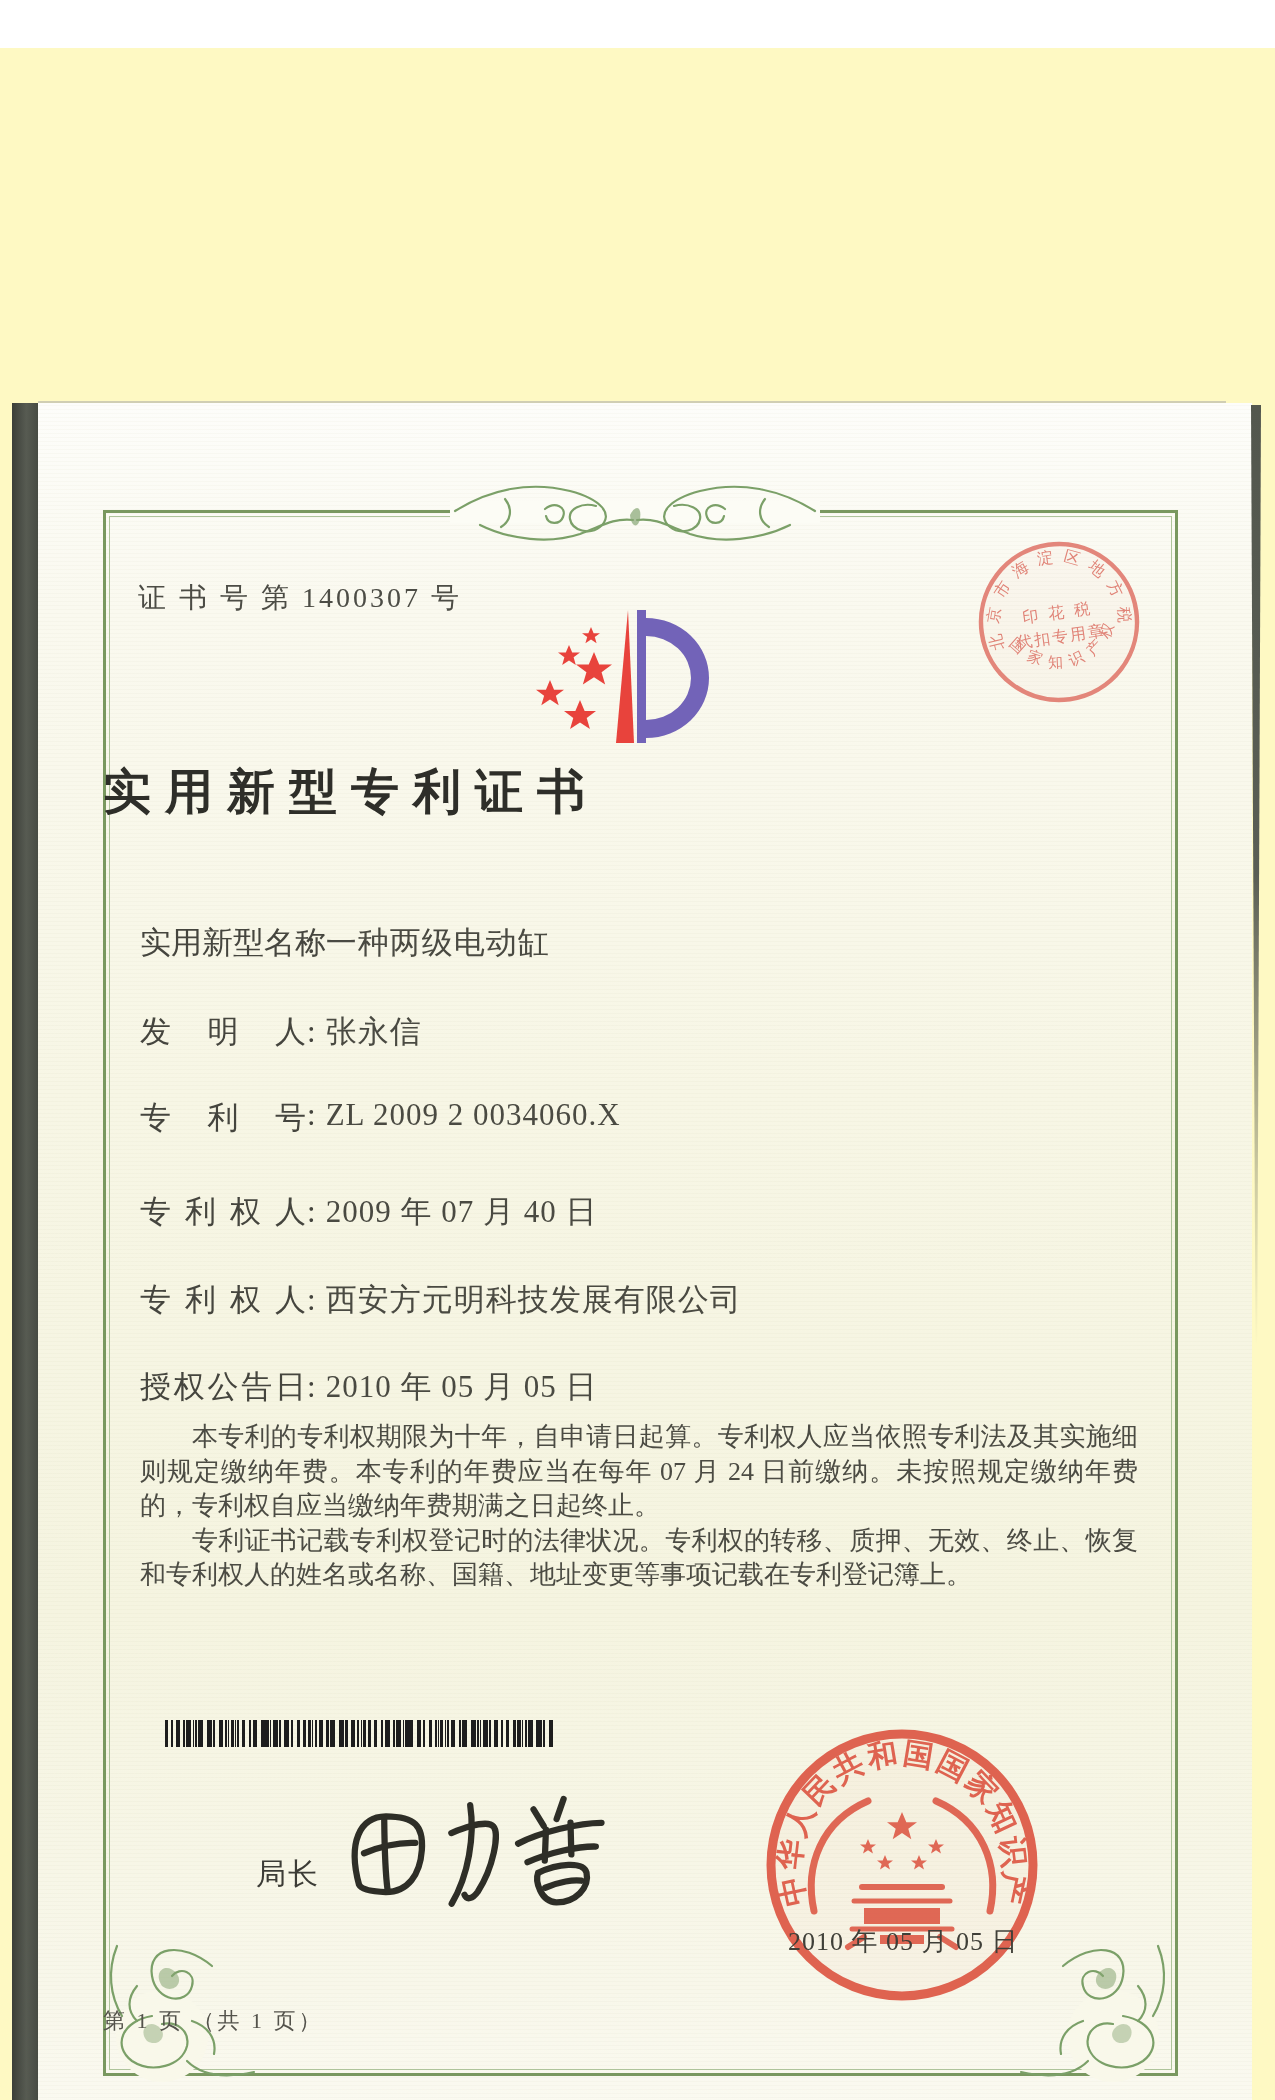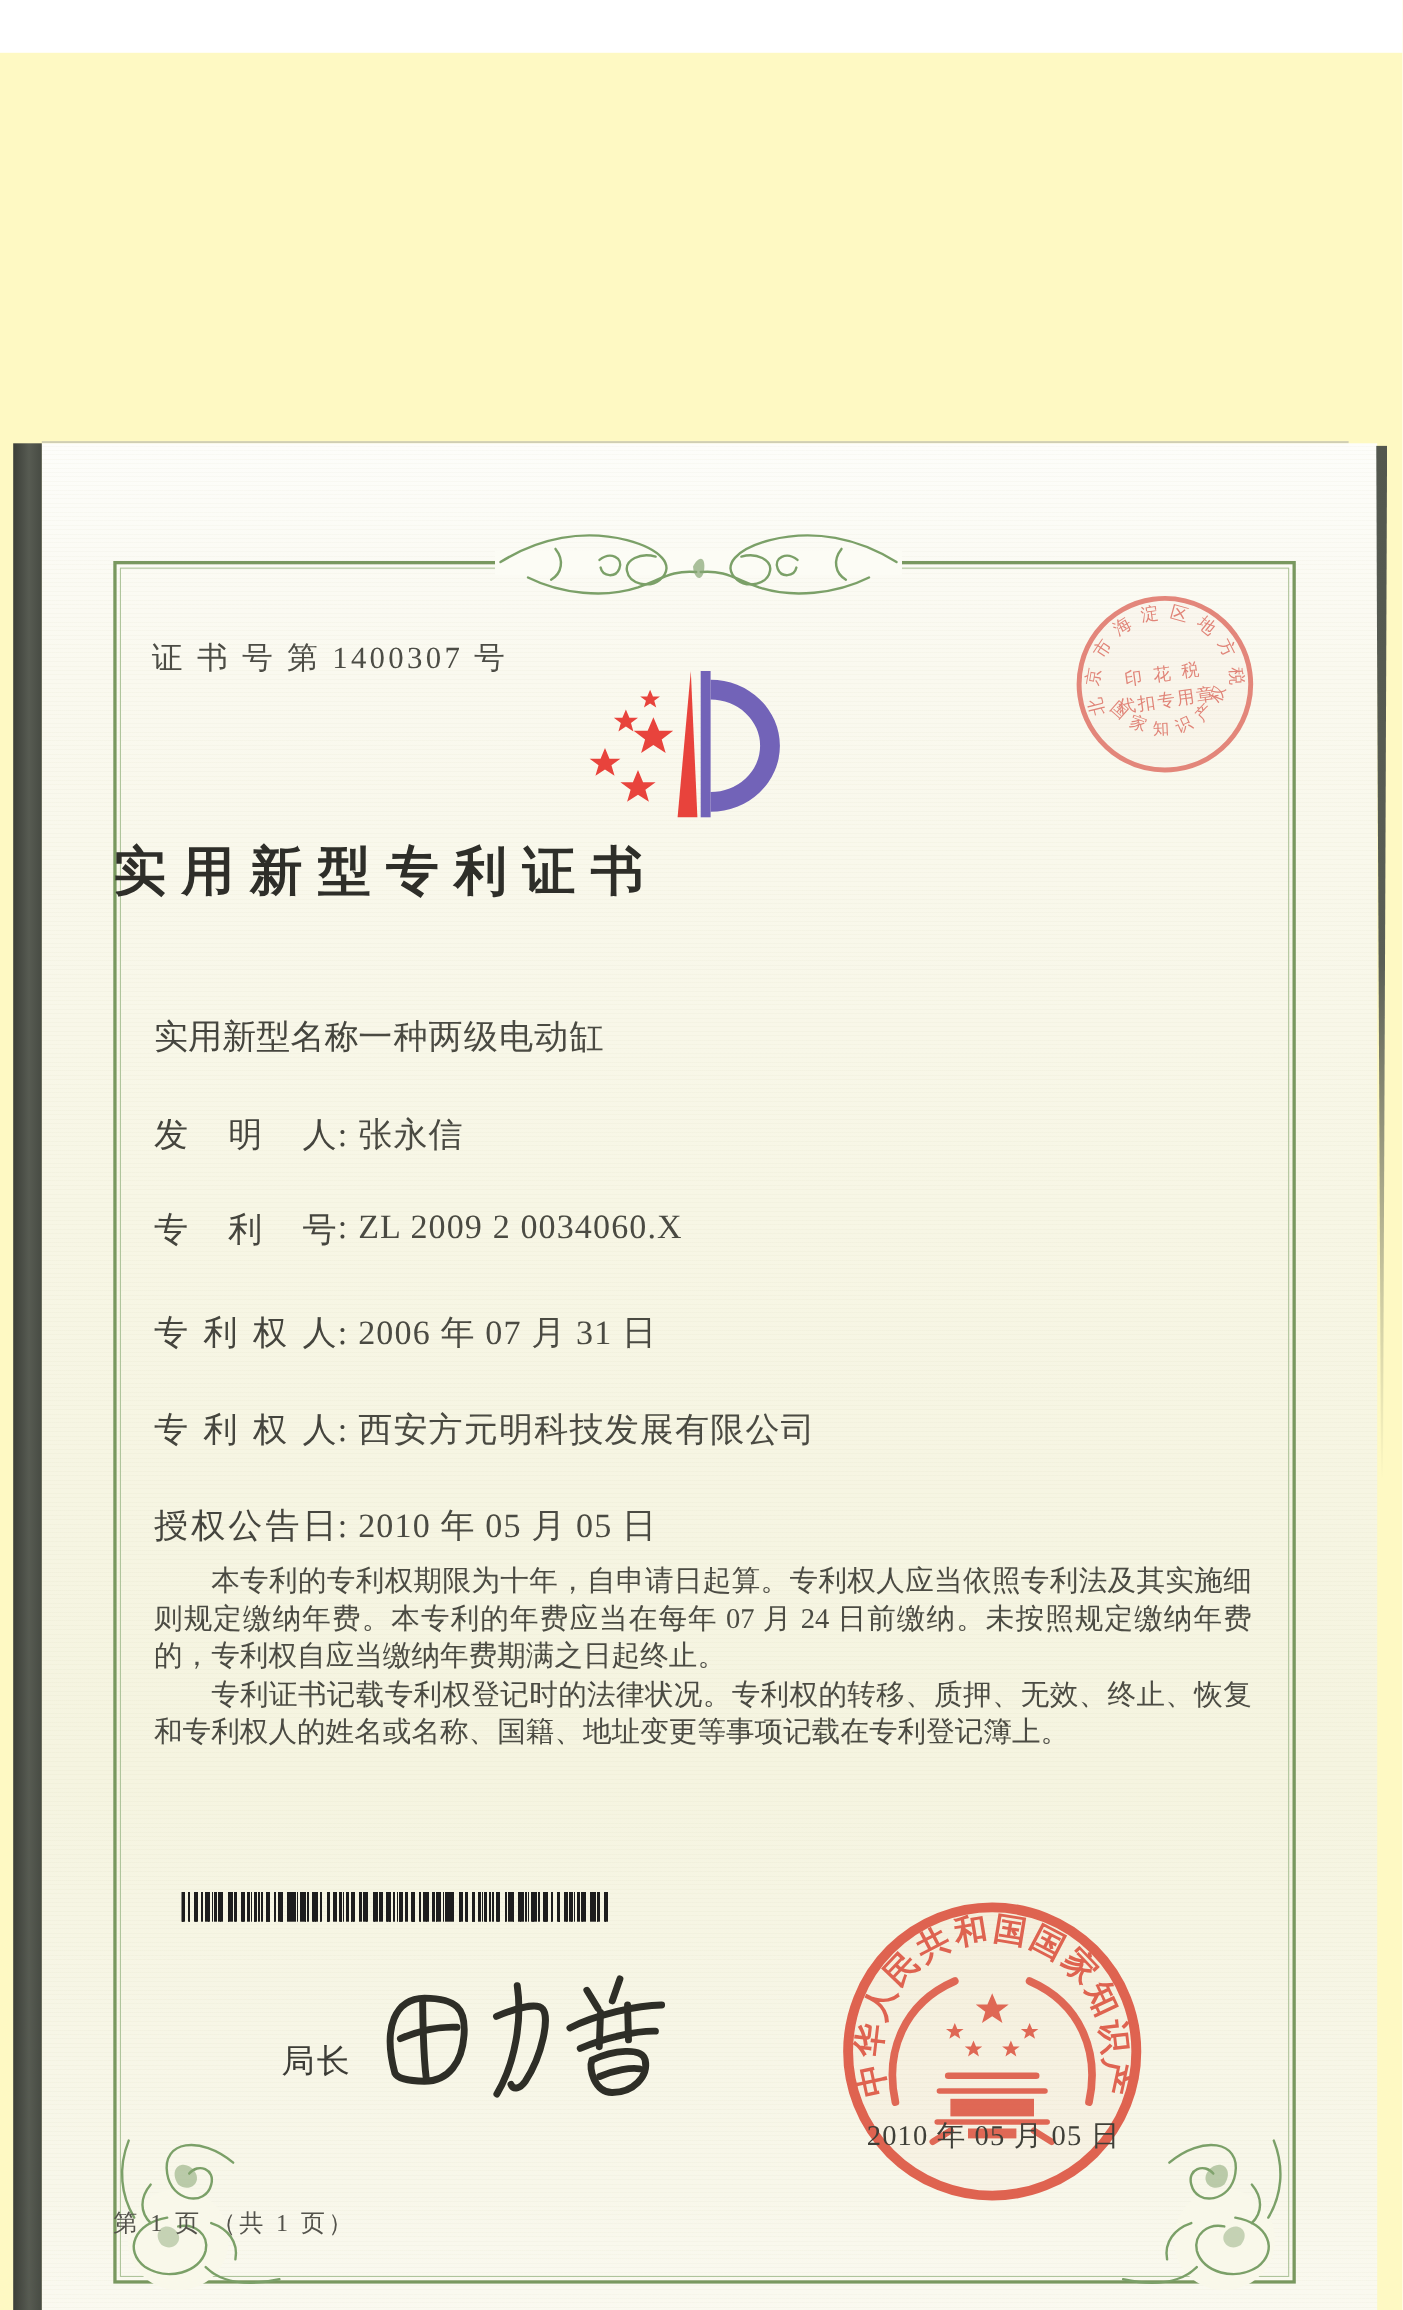--- a/index.html
+++ b/index.html
@@ -134,21 +134,21 @@
   <div class="field-row" style="top:874px">
     <span class="flabel">实用新型名称</span><span class="fcolon">:</span><span class="fvalue">一种两级电动缸</span>
   </div>
   <div class="field-row" style="top:963px">
     <span class="flabel">发明人</span><span class="fcolon">:</span><span class="fvalue">张永信</span>
   </div>
   <div class="field-row" style="top:1049px">
     <span class="flabel">专利号</span><span class="fcolon">:</span><span class="fvalue">ZL 2009 2 0034060.X</span>
   </div>
   <div class="field-row" style="top:1143px">
-    <span class="flabel">专利权人</span><span class="fcolon">:</span><span class="fvalue">2006 年 07 月 31 日</span>
+    <span class="flabel">专利权人</span><span class="fcolon">:</span><span class="fvalue">2009 年 07 月 40 日</span>
   </div>
   <div class="field-row" style="top:1231px">
     <span class="flabel">专利权人</span><span class="fcolon">:</span><span class="fvalue">西安方元明科技发展有限公司</span>
   </div>
   <div class="field-row" style="top:1318px">
     <span class="flabel">授权公告日</span><span class="fcolon">:</span><span class="fvalue">2010 年 05 月 05 日</span>
   </div>
 
   <div class="body-text">
     <p>本专利的专利权期限为十年，自申请日起算。专利权人应当依照专利法及其实施细则规定缴纳年费。本专利的年费应当在每年 07 月 24 日前缴纳。未按照规定缴纳年费的，专利权自应当缴纳年费期满之日起终止。</p>

